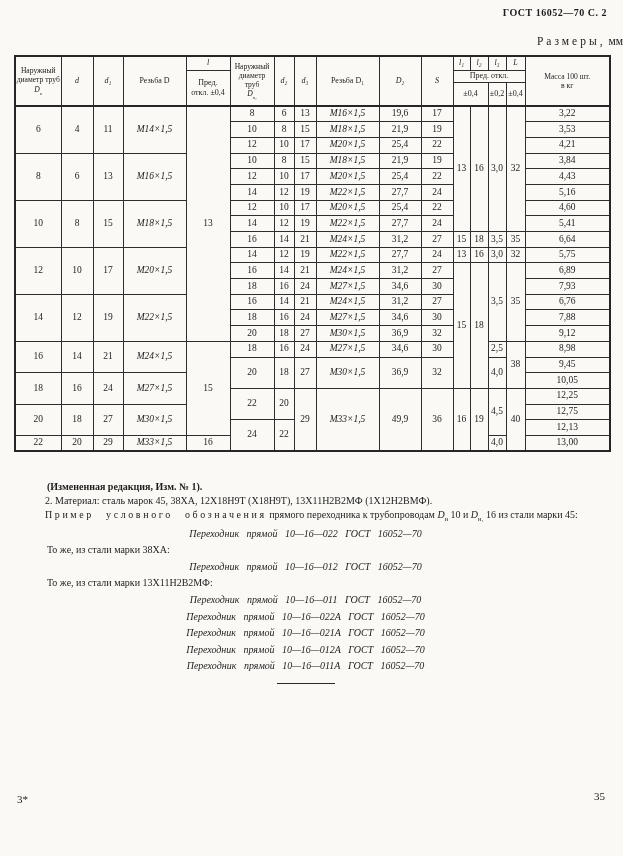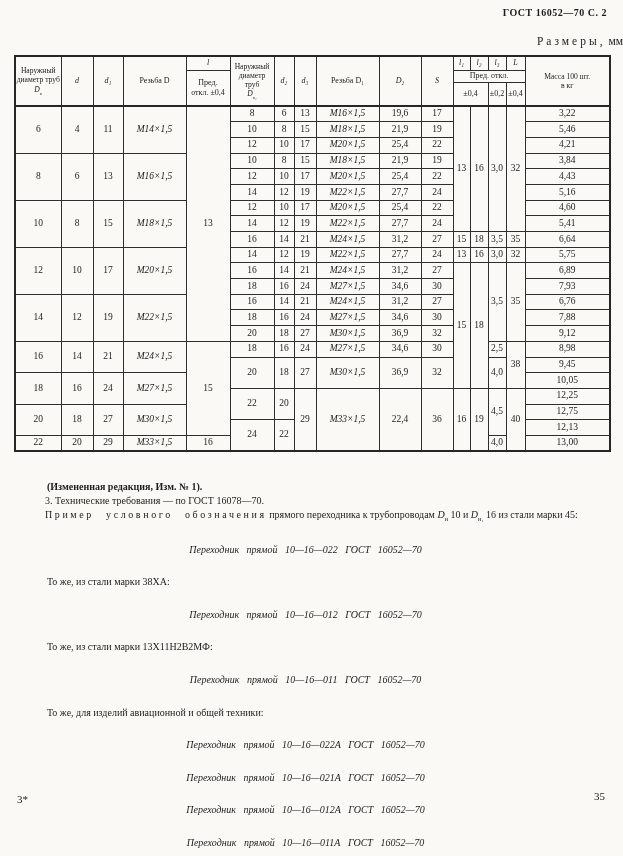--- a/index.html
+++ b/index.html
@@ -49,21 +49,21 @@
     font-size: 10px; line-height: 1.36;
   }
   .notes p { margin: 0; }
   .p-amended { font-weight: bold; margin-left: 30px !important; }
   .p-note { text-indent: 28px; }
   .p-intro { text-indent: 28px; text-align: justify; margin-top: 1px !important; }
   .p-intro .spaced { letter-spacing: 2.6px; word-spacing: 7px; }
   .line-plain { margin-left: 30px !important; margin-top: 3px !important; }
   .line-designation {
     text-align: center; font-style: italic;
-    word-spacing: 5px; margin: 19px 0 !important;
+    word-spacing: 5px; margin: 3px 0 !important;
   }
   .end-rule {
     width: 58px; border-top: 1.6px solid #2a2a2a;
     margin: 10px auto 0 auto;
   }
   .footer-mark-left { position: absolute; top: 793px; left: 17px; font-size: 11px; }
   .footer-mark-right { position: absolute; top: 790px; right: 18px; font-size: 11px; }
 </style>
 </head>
 <body>
@@ -156,21 +156,21 @@
         <td rowspan="8">32</td>
         <td>3,22</td>
       </tr>
       <tr>
         <td>10</td>
         <td>8</td>
         <td>15</td>
         <td class="it">М18×1,5</td>
         <td>21,9</td>
         <td>19</td>
-        <td>5,46</td>
+        <td>3,53</td>
       </tr>
       <tr>
         <td>12</td>
         <td>10</td>
         <td>17</td>
         <td class="it">М20×1,5</td>
         <td>25,4</td>
         <td>22</td>
         <td>4,21</td>
       </tr>
@@ -341,21 +341,21 @@
         <td rowspan="2">16</td>
         <td rowspan="2">24</td>
         <td rowspan="2" class="it">М27×1,5</td>
         <td>10,05</td>
       </tr>
       <tr>
         <td rowspan="2">22</td>
         <td rowspan="2">20</td>
         <td rowspan="4">29</td>
         <td rowspan="4" class="it">М33×1,5</td>
-        <td rowspan="4">22,4</td>
+        <td rowspan="4">49,9</td>
         <td rowspan="4">36</td>
         <td rowspan="4">16</td>
         <td rowspan="4">19</td>
         <td rowspan="3">4,5</td>
         <td rowspan="4">40</td>
         <td>12,25</td>
       </tr>
       <tr>
         <td rowspan="2">20</td>
         <td rowspan="2">18</td>
@@ -375,35 +375,34 @@
         <td class="it">М33×1,5</td>
         <td>16</td>
         <td>4,0</td>
         <td>13,00</td>
       </tr>
     </tbody>
   </table>
 
   <div class="notes">
     <p class="p-amended">(Измененная редакция, Изм. № 1).</p>
-    <p class="p-note">3. Технические требования — по ГОСТ 16078—70.</p>
+    <p class="p-note">2. Материал: сталь марок 45, 38ХА, 12Х18Н9Т (Х18Н9Т), 13Х11Н2В2МФ (1Х12Н2ВМФ).</p>
     <p class="p-intro">
       <span class="spaced">Пример условного обозначения</span>
       <span>прямого переходника к трубопроводам</span>
       <i>D</i><sub>н</sub>
       <span>10 и</span>
       <i>D</i><sub>н₁</sub>
       <span>16 из стали марки 45:</span>
     </p>
     <p class="line-designation">Переходник прямой 10—16—022 ГОСТ 16052—70</p>
     <p class="line-plain">То же, из стали марки 38ХА:</p>
     <p class="line-designation">Переходник прямой 10—16—012 ГОСТ 16052—70</p>
     <p class="line-plain">То же, из стали марки 13Х11Н2В2МФ:</p>
     <p class="line-designation">Переходник прямой 10—16—011 ГОСТ 16052—70</p>
-    <p class="line-plain">То же, для изделий авиационной и общей техники:</p>
     <p class="line-designation">Переходник прямой 10—16—022А ГОСТ 16052—70</p>
     <p class="line-designation">Переходник прямой 10—16—021А ГОСТ 16052—70</p>
     <p class="line-designation">Переходник прямой 10—16—012А ГОСТ 16052—70</p>
     <p class="line-designation">Переходник прямой 10—16—011А ГОСТ 16052—70</p>
     <div class="end-rule"></div>
   </div>
 
   <span class="footer-mark-left">3*</span>
   <span class="footer-mark-right">35</span>
 

